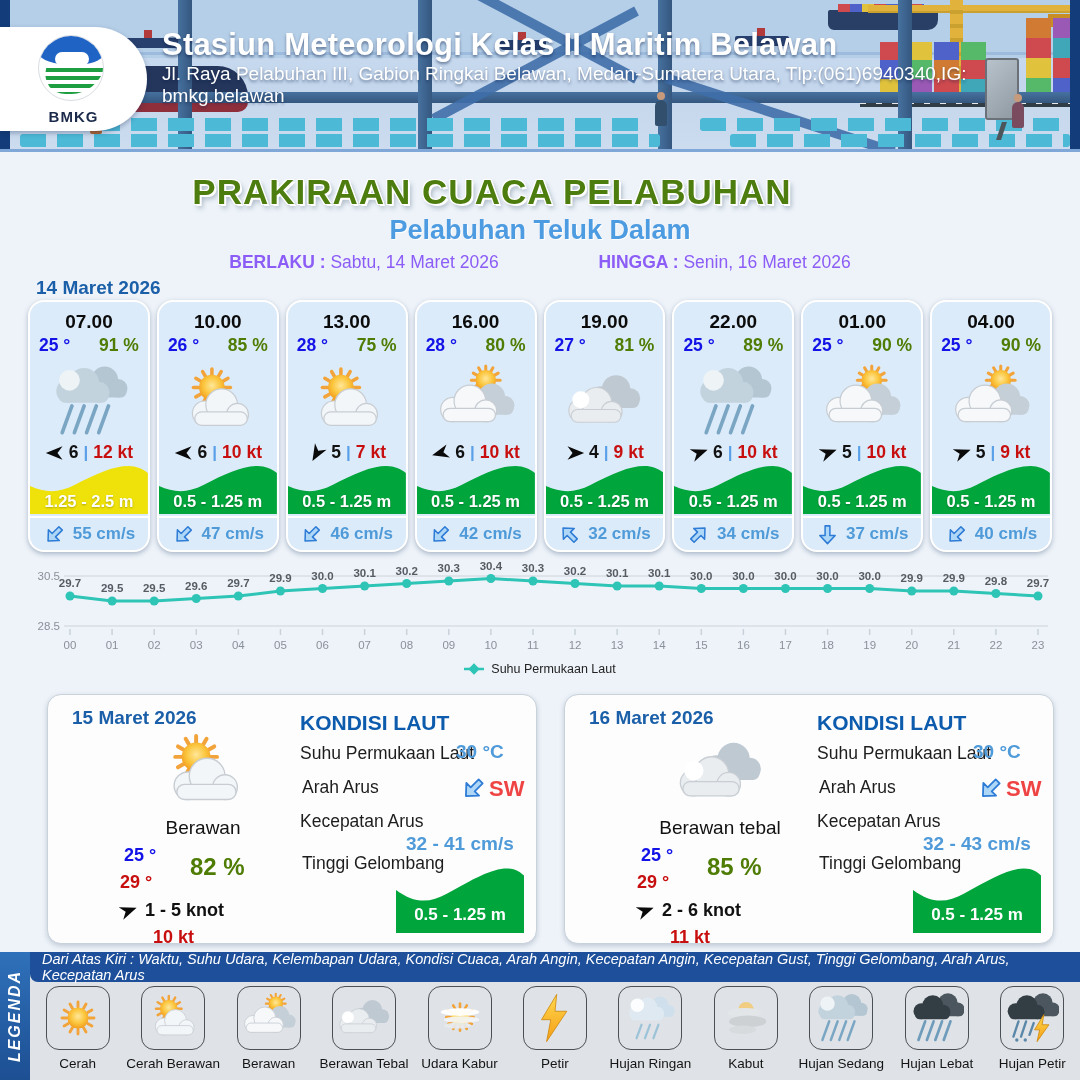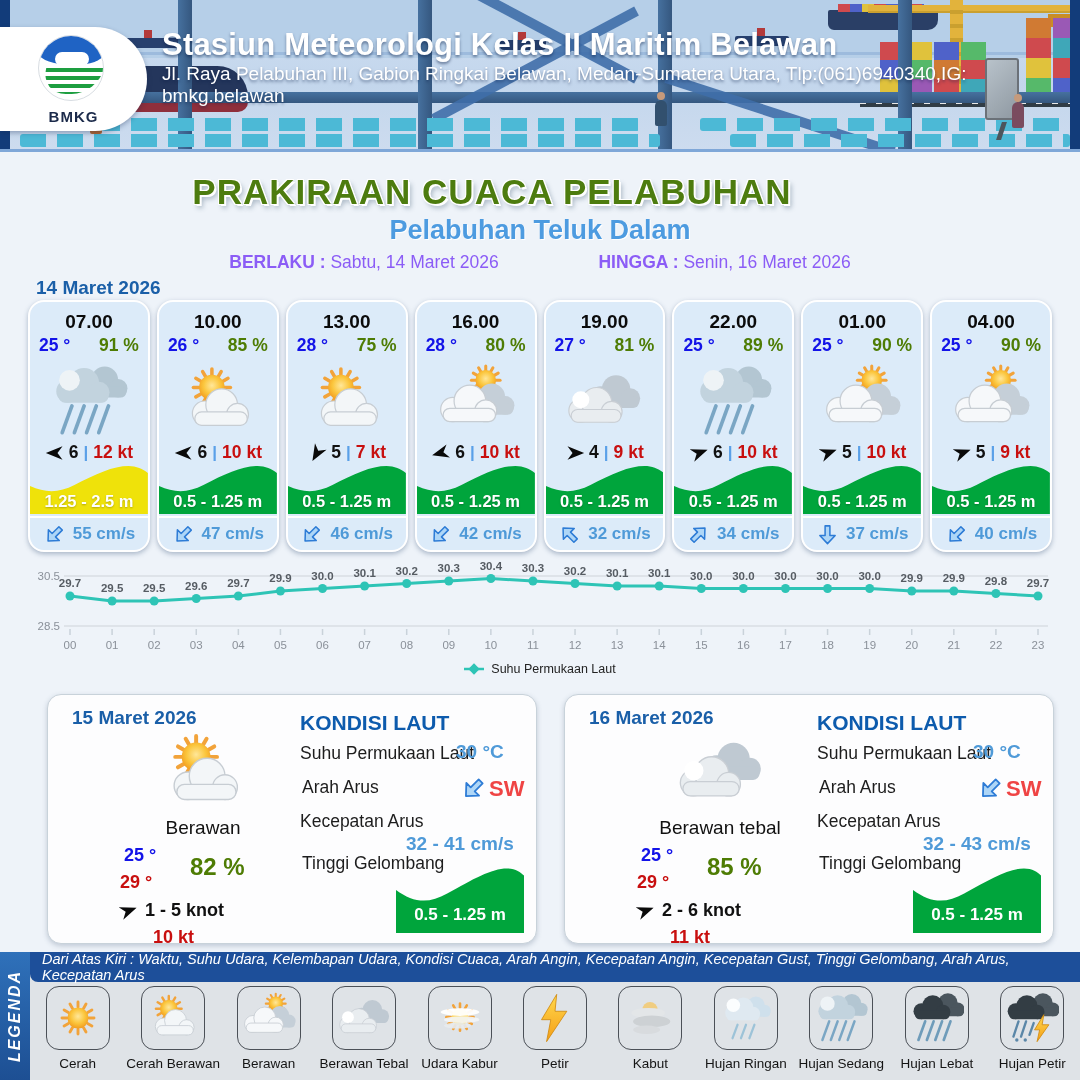--- a/index.html
+++ b/index.html
@@ -883,38 +883,38 @@
             <svg viewBox="0 0 64 64">
               <use href="#sym-petir"></use>
             </svg>
           </div>
           <div class="legend-label">Petir</div>
         </div>
 
         <div class="legend-item">
           <div class="legend-box">
             <svg viewBox="0 0 64 64">
+              <use href="#sym-hujan-ringan"></use>
+            </svg>
+          </div>
+          <div class="legend-label">Hujan Ringan</div>
+        </div>
+
+        <div class="legend-item">
+          <div class="legend-box">
+            <svg viewBox="0 0 64 64">
               <use href="#sym-kabut"></use>
             </svg>
           </div>
           <div class="legend-label">Kabut</div>
         </div>
 
         <div class="legend-item">
           <div class="legend-box">
             <svg viewBox="0 0 64 64">
-              <use href="#sym-hujan-ringan"></use>
-            </svg>
-          </div>
-          <div class="legend-label">Hujan Ringan</div>
-        </div>
-
-        <div class="legend-item">
-          <div class="legend-box">
-            <svg viewBox="0 0 64 64">
               <use href="#sym-hujan-sedang"></use>
             </svg>
           </div>
           <div class="legend-label">Hujan Sedang</div>
         </div>
 
         <div class="legend-item">
           <div class="legend-box">
             <svg viewBox="0 0 64 64">
               <use href="#sym-hujan-lebat"></use>

